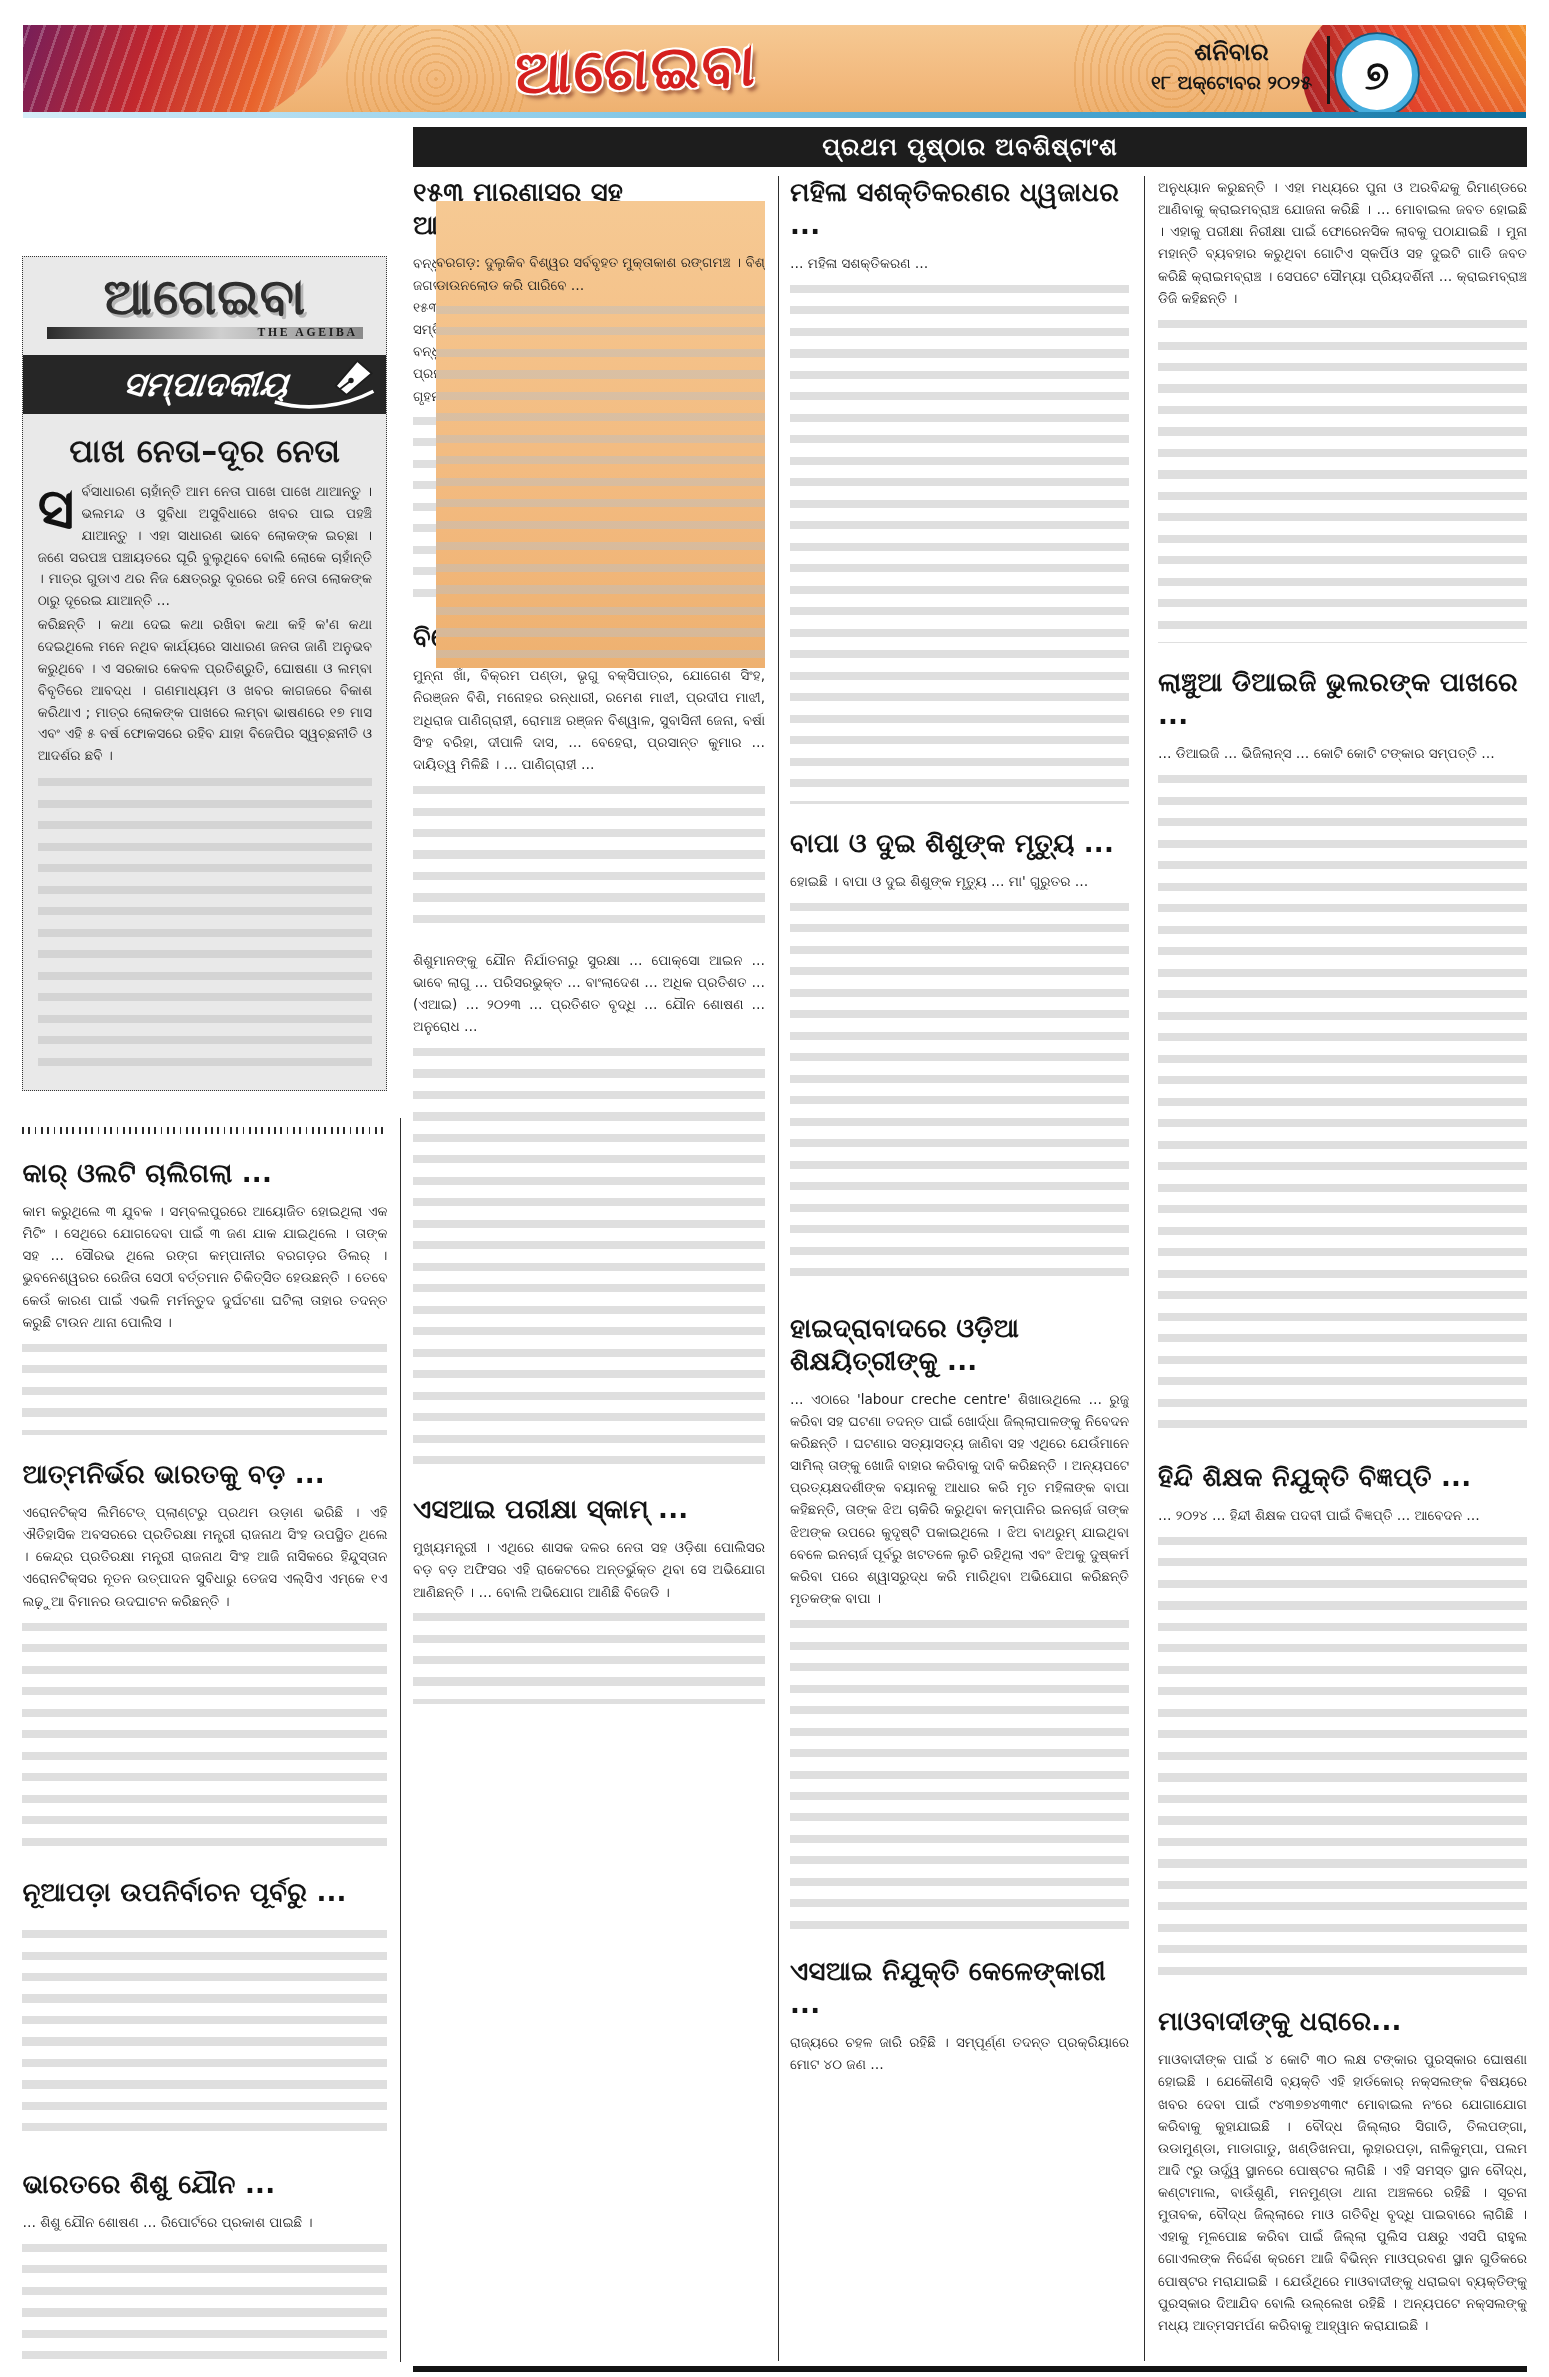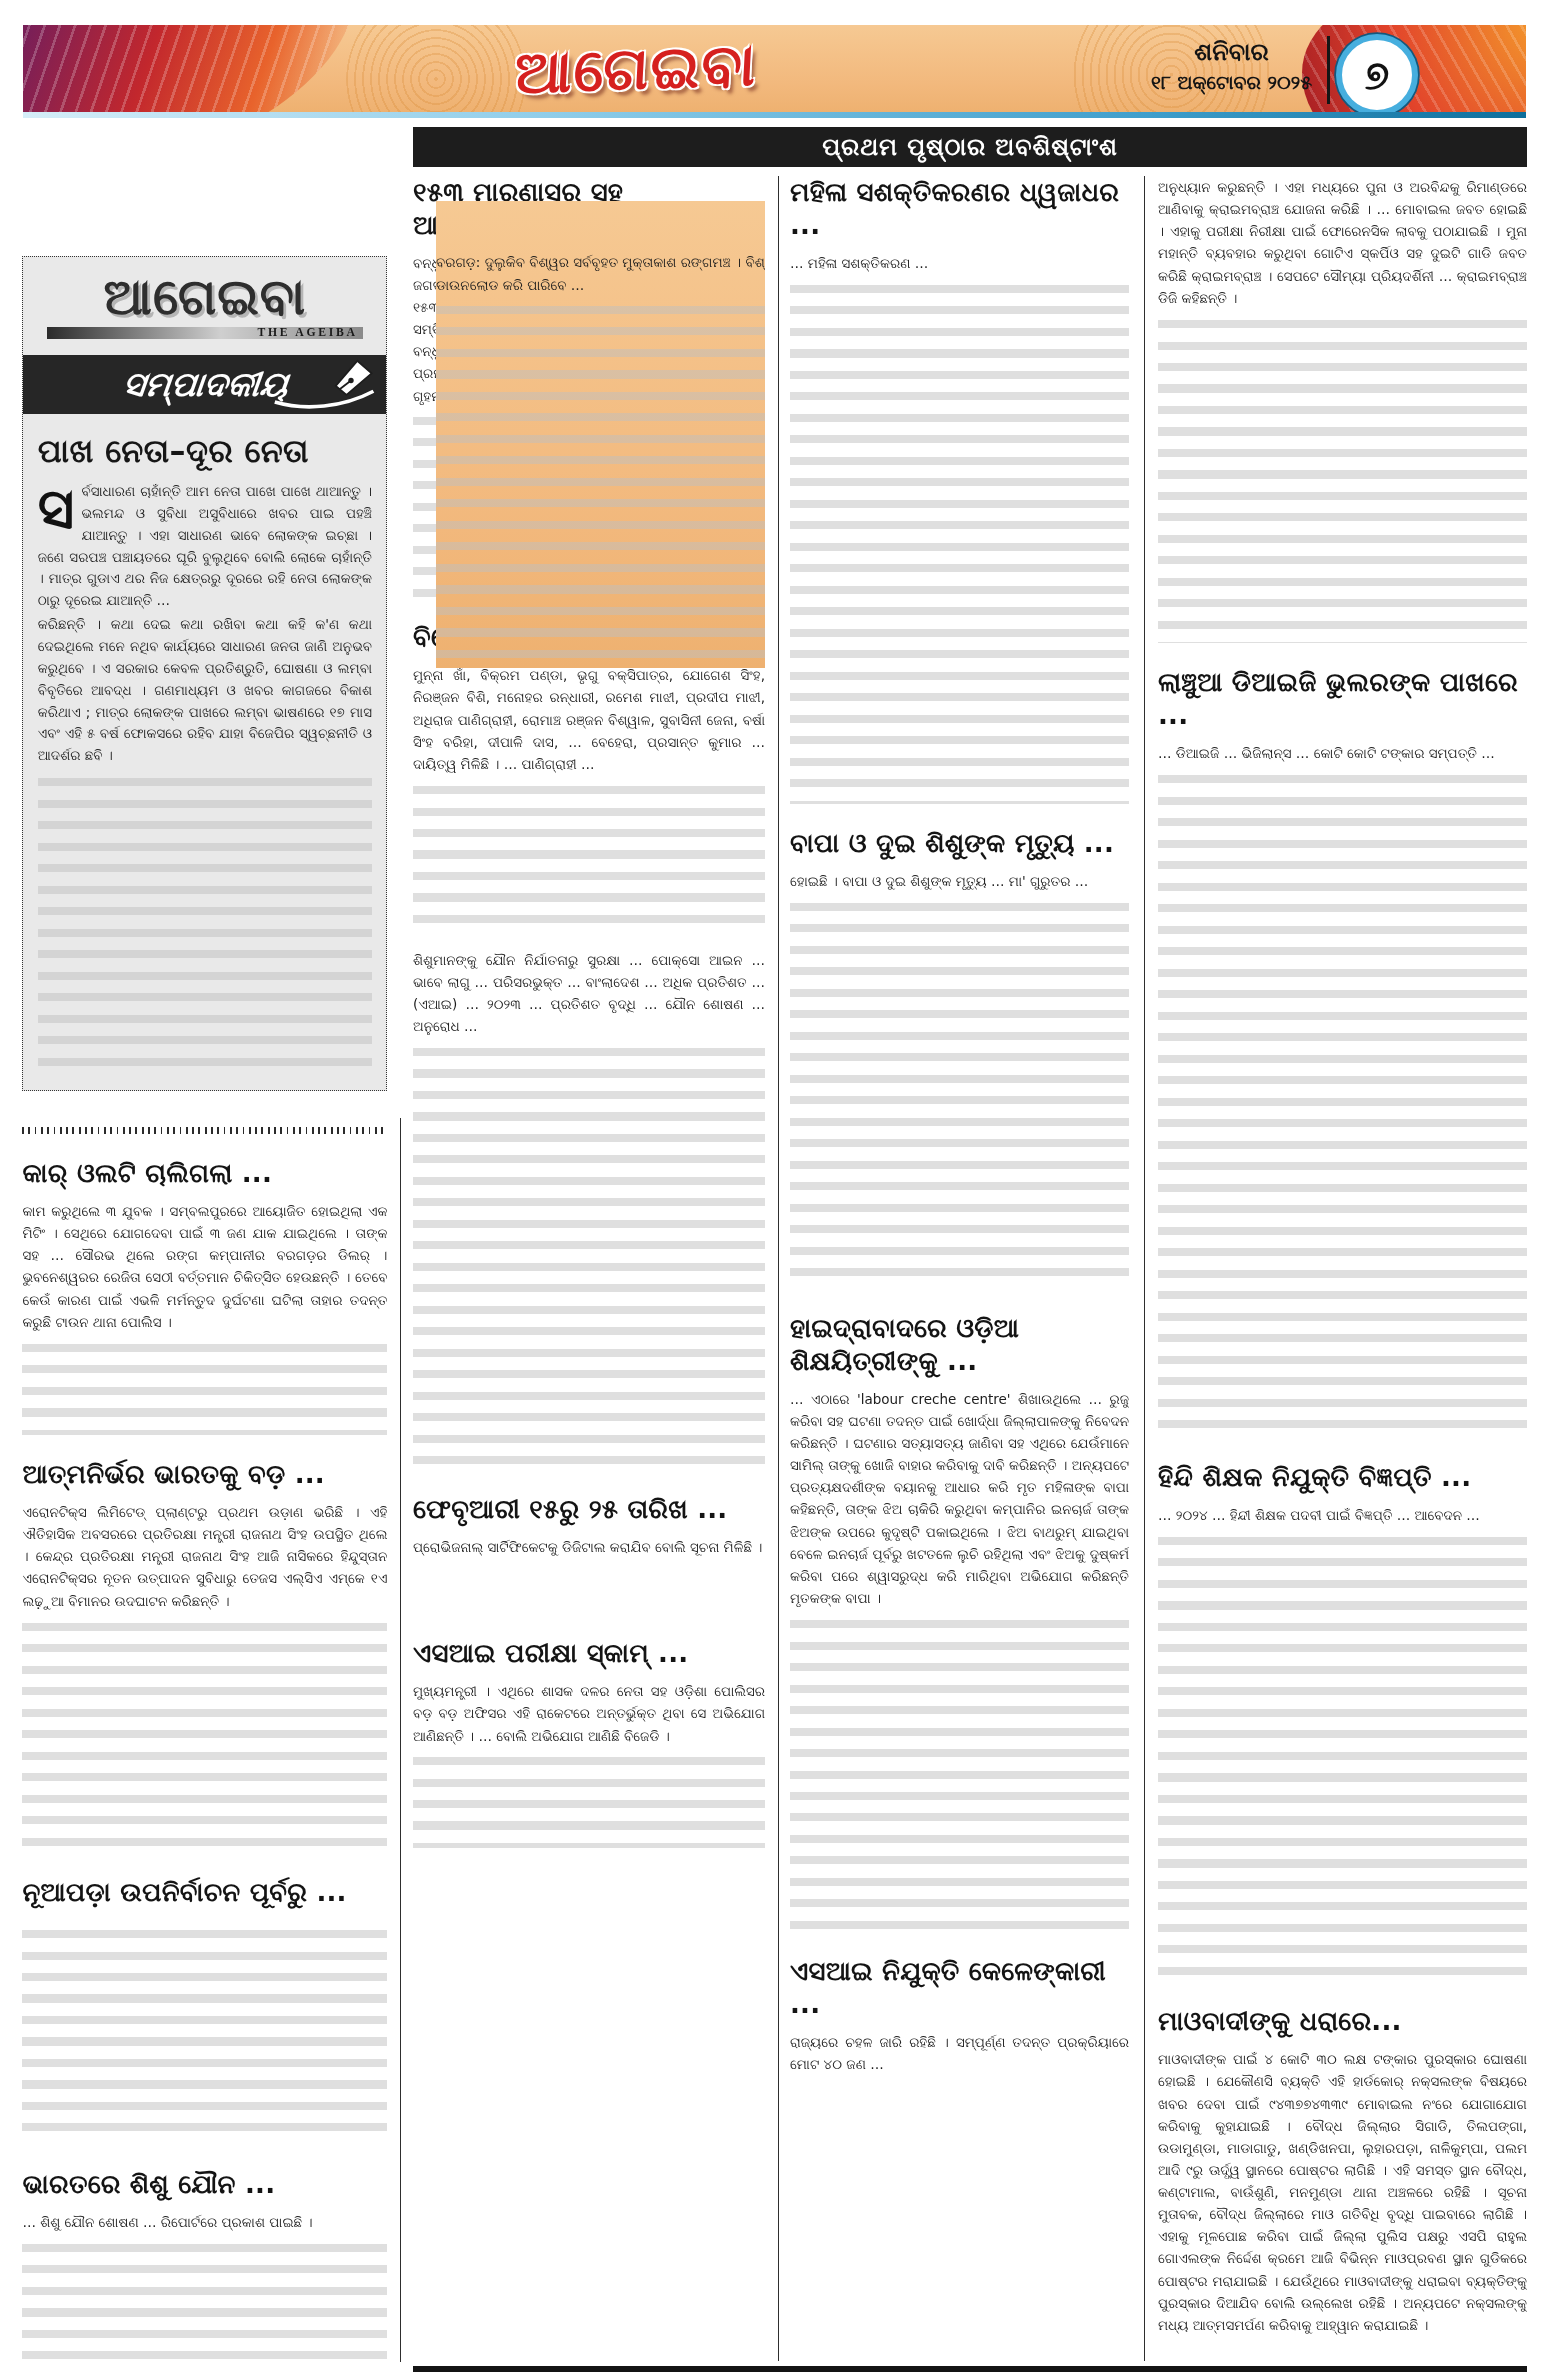--- a/index.html
+++ b/index.html
@@ -61,21 +61,21 @@
              text-shadow:2.7px 2.7px 0 #b5b5b5;line-height:1.05;}
   .ed-logo-bar{height:11.7px;margin:3.6px 9px 0;background:linear-gradient(90deg,#2b2b2b,#cfcfcf 55%,#8a8a8a);
              position:relative;}
   .ed-logo-sub{position:absolute;right:5.4px;top:-1.8px;font-family:"Liberation Serif","DejaVu Serif",serif;
              font-size:11.7px;letter-spacing:2.7px;color:#1a1a1a;font-weight:700;}
   .ed-band{margin:16px -14.4px 0;background:#262626;height:59px;display:flex;align-items:center;
              justify-content:center;gap:9px;position:relative;}
   .ed-band-label{color:#fff;font-size:34px;font-weight:800;font-style:italic;
              font-family:"DejaVu Serif","Liberation Serif",serif;transform:skewX(-6deg);}
   .ed-band svg{position:absolute;right:7.2px;top:3.6px;}
-  .ed-title{font-size:32px;font-weight:800;color:#161616;margin:18px 0 10.8px;letter-spacing:0.4px;}
+  .ed-title{font-size:32px;font-weight:800;color:#161616;margin:18px 0 10.8px;letter-spacing:0.4px;text-align:center;}
   .ed-body{font-size:13.5px;line-height:1.62;text-align:justify;color:#1d1d1d;}
   .drop-cap{float:left;font-size:56px;line-height:.85;font-weight:700;margin:3.6px 7.2px 0 0;color:#111;}
   
   .tick-sep{height:7.2px;margin:12.6px 0 0;flex:0 0 auto;
              background:repeating-linear-gradient(90deg,#2b2b2b 0 1.8px,rgba(0,0,0,0) 1.8px 6.3px);}
   .article{display:flex;flex-direction:column;flex:0 0 auto;box-sizing:border-box;}
   .headline{font-size:26px;font-weight:800;color:#141414;margin:0 0 10.8px;line-height:1.25;letter-spacing:0.2px;}
   .article.banner .headline{font-size:30.5px;text-align:center;line-height:1.3;}
   .abody{font-size:13.5px;line-height:1.64;text-align:justify;color:#1c1c1c;word-break:break-word;}
   .greek{flex:1 1 auto;min-height:0;margin-top:10.8px;opacity:.5;
@@ -163,24 +163,20 @@
       </article>
       <article class="article" style="min-height: 305px;">
         <h2 class="headline">ବିଜେଡିର ୪୦ ଜଣିଆ ଷ୍ଟାର୍ ...</h2>
         <div class="abody">ମୁନ୍ନା ଖାଁ, ବିକ୍ରମ ପଣ୍ଡା, ଭୃଗୁ ବକ୍ସିପାତ୍ର, ଯୋଗେଶ ସିଂହ, ନିରଞ୍ଜନ ବିଶି, ମନୋହର ରନ୍ଧାରୀ, ରମେଶ ମାଝୀ, ପ୍ରଦୀପ ମାଝୀ, ଅଧିରାଜ ପାଣିଗ୍ରାହୀ, ରୋମାଞ୍ଚ ରଞ୍ଜନ ବିଶ୍ୱାଳ, ସୁବାସିନୀ ଜେନା, ବର୍ଷା ସିଂହ ବରିହା, ଦୀପାଳି ଦାସ, … ବେହେରା, ପ୍ରସାନ୍ତ କୁମାର … ଦାୟିତ୍ୱ ମିଳିଛି । … ପାଣିଗ୍ରାହୀ …</div>
         <div class="greek"></div>
       </article>
       <article class="article" style="min-height: 521px;">
         <div class="abody">ଶିଶୁମାନଙ୍କୁ ଯୌନ ନିର୍ଯାତନାରୁ ସୁରକ୍ଷା … ପୋକ୍ସୋ ଆଇନ … ଭାବେ ଲାଗୁ … ପରିସରଭୁକ୍ତ … ବାଂଲାଦେଶ … ଅଧିକ ପ୍ରତିଶତ … (ଏଆଇ) … ୨୦୨୩ … ପ୍ରତିଶତ ବୃଦ୍ଧି … ଯୌନ ଶୋଷଣ … ଅନୁରୋଧ …</div>
         <div class="greek"></div>
       </article>
-      <article class="article" style="min-height: 121px;">
-        <h2 class="headline">ଫେବୃଆରୀ ୧୫ରୁ ୨୫ ତାରିଖ ...</h2>
-        <div class="abody">ପ୍ରୋଭିଜନାଲ୍ ସାର୍ଟିଫିକେଟକୁ ଡିଜିଟାଲ କରାଯିବ ବୋଲି ସୂଚନା ମିଳିଛି ।</div>
-      </article>
       <article class="article" style="min-height: 211px;">
         <h2 class="headline">ଏସଆଇ ପରୀକ୍ଷା ସ୍କାମ୍ ...</h2>
         <div class="abody">ମୁଖ୍ୟମନ୍ତ୍ରୀ ।  ଏଥିରେ ଶାସକ ଦଳର ନେତା ସହ ଓଡ଼ିଶା ପୋଲିସର ବଡ଼ ବଡ଼ ଅଫିସର ଏହି ରାକେଟରେ ଅନ୍ତର୍ଭୁକ୍ତ ଥିବା ସେ ଅଭିଯୋଗ ଆଣିଛନ୍ତି । … ବୋଲି ଅଭିଯୋଗ ଆଣିଛି ବିଜେଡି ।</div>
         <div class="greek"></div>
       </article>
       <article class="article banner" style="min-height: 467px;">
         <h2 class="headline">ବରଗଡ଼ ଧନୁଯାତ୍ରା କଳାକାର ଚୟନ ନିମନ୍ତେ ଜାରି ହେଲା ବିଜ୍ଞପ୍ତି</h2>
         <div class="abody">ବରଗଡ଼: ଦୁଲୁକିବ ବିଶ୍ୱର ସର୍ବବୃହତ ମୁକ୍ତାକାଶ ରଙ୍ଗମଞ୍ଚ ।  ବିଶ୍ୱ ପ୍ରସିଦ୍ଧ … ଧନୁଯାତ୍ରାରେ କଳାକାର ଚୟନ ନିମନ୍ତେ … ପ୍ରାର୍ଥୀମାନେ ନିର୍ଦ୍ଧାରିତ ଆବେଦନ ପତ୍ର ଜିଲ୍ଲା ୱେବସାଇଟ୍ https://bargarh.odisha.gov.in ଏବଂ ଧନୁଯାତ୍ରା ୱେବସାଇଟ୍ https://bargarhdhanuyatra.in ରୁ ଡାଉନଲୋଡ କରି ପାରିବେ …</div>
         <div class="greek"></div>
       </article>

